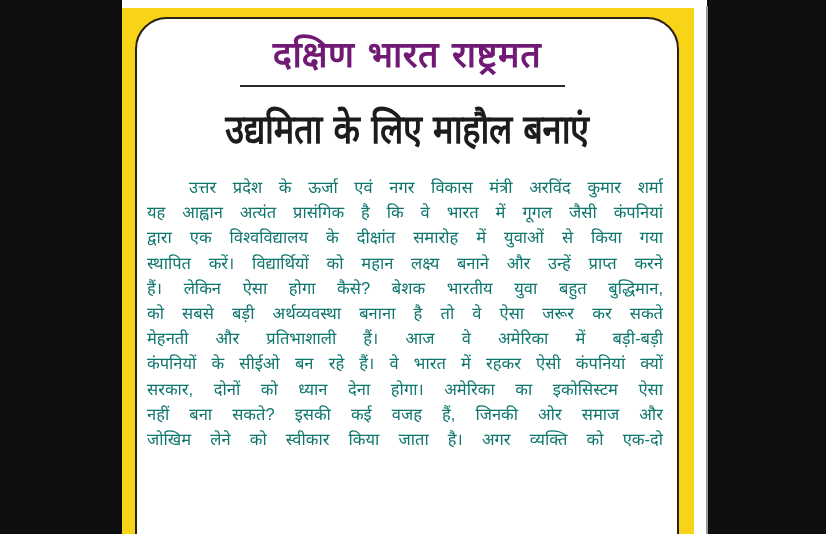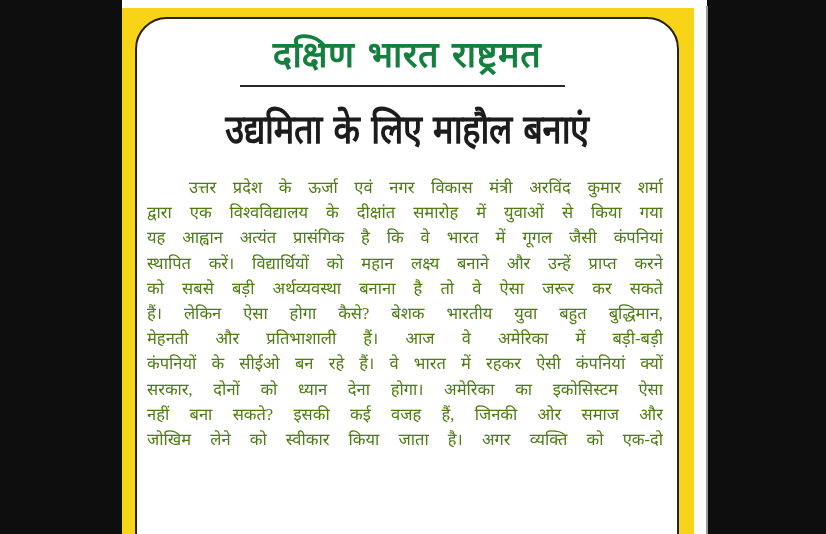--- a/index.html
+++ b/index.html
@@ -55,21 +55,21 @@
     .masthead {
       position: absolute;
       left: 0;
       right: 0;
       top: 14px;
       text-align: center;
       font-family: "DejaVu Sans", sans-serif;
       font-weight: bold;
       font-size: 36px;
       line-height: 44px;
-      color: #15803d;
+      color: #701a75;
       letter-spacing: 0.5px;
     }
     .masthead-rule {
       position: absolute;
       left: 103px;
       width: 325px;
       top: 66px;
       height: 2px;
       background: #2a2a2a;
     }
@@ -86,24 +86,24 @@
       color: #1c1c1c;
       transform: scaleX(0.86);
       transform-origin: center;
       letter-spacing: -0.5px;
     }
     .body-text {
       position: absolute;
       left: 10px;
       right: 14px;
       top: 156px;
-      font-family: Liberation Serif, serif;
+      font-family: Liberation Sans, sans-serif;
       font-size: 16.5px;
       line-height: 25.2px;
-      color: #4d7c0f;
+      color: #0f766e;
     }
     .body-line {
       display: block;
       white-space: nowrap;
       text-align: justify;
       text-align-last: justify;
       height: 25.2px;
       overflow: hidden;
     }
     .body-line.first {
@@ -119,25 +119,25 @@
 
   <div class="yellow-frame"></div>
 
   <div class="inner-panel">
     <div class="masthead">दक्षिण भारत राष्ट्रमत</div>
     <div class="masthead-rule"></div>
     <div class="headline">उद्यमिता के लिए माहौल बनाएं</div>
 
     <div class="body-text">
       <span class="body-line first">उत्तर प्रदेश के ऊर्जा एवं नगर विकास मंत्री अरविंद कुमार शर्मा</span>
+      <span class="body-line">यह आह्वान अत्यंत प्रासंगिक है कि वे भारत में गूगल जैसी कंपनियां</span>
       <span class="body-line">द्वारा एक विश्वविद्यालय के दीक्षांत समारोह में युवाओं से किया गया</span>
-      <span class="body-line">यह आह्वान अत्यंत प्रासंगिक है कि वे भारत में गूगल जैसी कंपनियां</span>
       <span class="body-line">स्थापित करें। विद्यार्थियों को महान लक्ष्य बनाने और उन्हें प्राप्त करने</span>
+      <span class="body-line">हैं। लेकिन ऐसा होगा कैसे? बेशक भारतीय युवा बहुत बुद्धिमान,</span>
       <span class="body-line">को सबसे बड़ी अर्थव्यवस्था बनाना है तो वे ऐसा जरूर कर सकते</span>
-      <span class="body-line">हैं। लेकिन ऐसा होगा कैसे? बेशक भारतीय युवा बहुत बुद्धिमान,</span>
       <span class="body-line">मेहनती और प्रतिभाशाली हैं। आज वे अमेरिका में बड़ी-बड़ी</span>
       <span class="body-line">कंपनियों के सीईओ बन रहे हैं। वे भारत में रहकर ऐसी कंपनियां क्यों</span>
       <span class="body-line">सरकार, दोनों को ध्यान देना होगा। अमेरिका का इकोसिस्टम ऐसा</span>
       <span class="body-line">नहीं बना सकते? इसकी कई वजह हैं, जिनकी ओर समाज और</span>
       <span class="body-line">जोखिम लेने को स्वीकार किया जाता है। अगर व्यक्ति को एक-दो</span>
     </div>
   </div>
 </div>
 
 </body></html>

